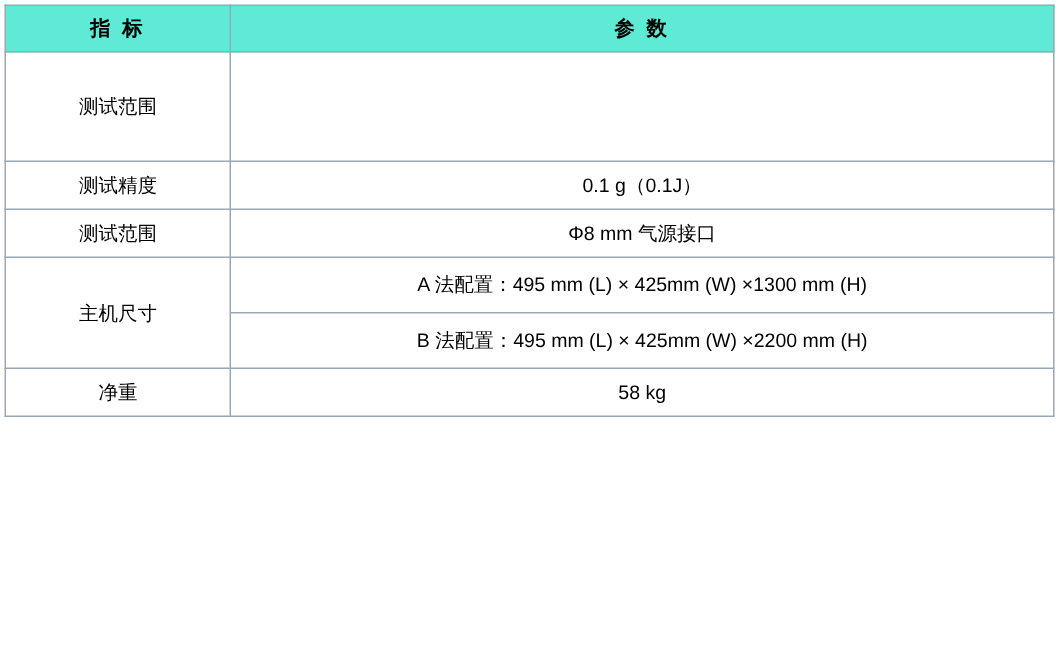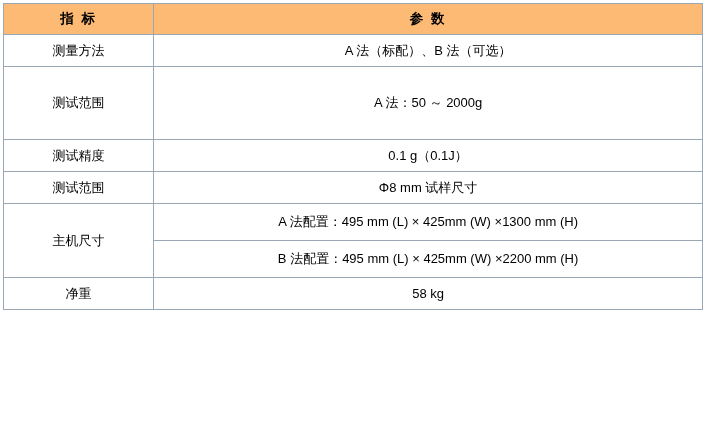--- a/index.html
+++ b/index.html
@@ -23,21 +23,21 @@
   .spec-table td, .spec-table th {
     border: 1px solid #9aa7b5;
     padding: 0;
     text-align: center;
     vertical-align: middle;
   }
   .col-label { width: 150px; }
   .col-value { width: 548px; }
 
   thead th {
-    background: #fdba74;
+    background: #5eead4;
     font-weight: bold;
     height: 30px;
     letter-spacing: 2px;
     font-size: 13.5px;
   }
   .row-cell {
     height: 32px;
   }
   .label-cell {
     font-size: 13px;
@@ -74,48 +74,41 @@
     <col class="col-value">
   </colgroup>
   <thead>
     <tr>
       <th>指  标</th>
       <th>参  数</th>
     </tr>
   </thead>
   <tbody>
 
-    <tr class="row-cell">
-      <td class="label-cell">测量方法</td>
-      <td class="value-cell">A 法（标配）、B 法（可选）</td>
-    </tr>
 
     <tr>
       <td class="label-cell tall-label">测试范围</td>
       <td class="value-cell">
         <table class="nested">
           <tbody>
-              <tr>
-            <td>A 法：50 ～ 2000g</td>
-          </tr>
         </tbody>
           </table>
       </td>
     </tr>
 
     <tr class="row-cell">
       <td class="label-cell">测试精度</td>
       <td class="value-cell">0.1 g（0.1J）</td>
     </tr>
 
 
 
     <tr class="row-cell">
       <td class="label-cell">测试范围</td>
-      <td class="value-cell">Φ8 mm 试样尺寸</td>
+      <td class="value-cell">Φ8 mm 气源接口</td>
     </tr>
 
 
     <tr>
       <td class="label-cell tall-label">主机尺寸</td>
       <td class="value-cell">
         <table class="nested">
           <tbody>
               <tr>
             <td>A 法配置：495 mm (L) × 425mm (W) ×1300 mm (H)</td>

